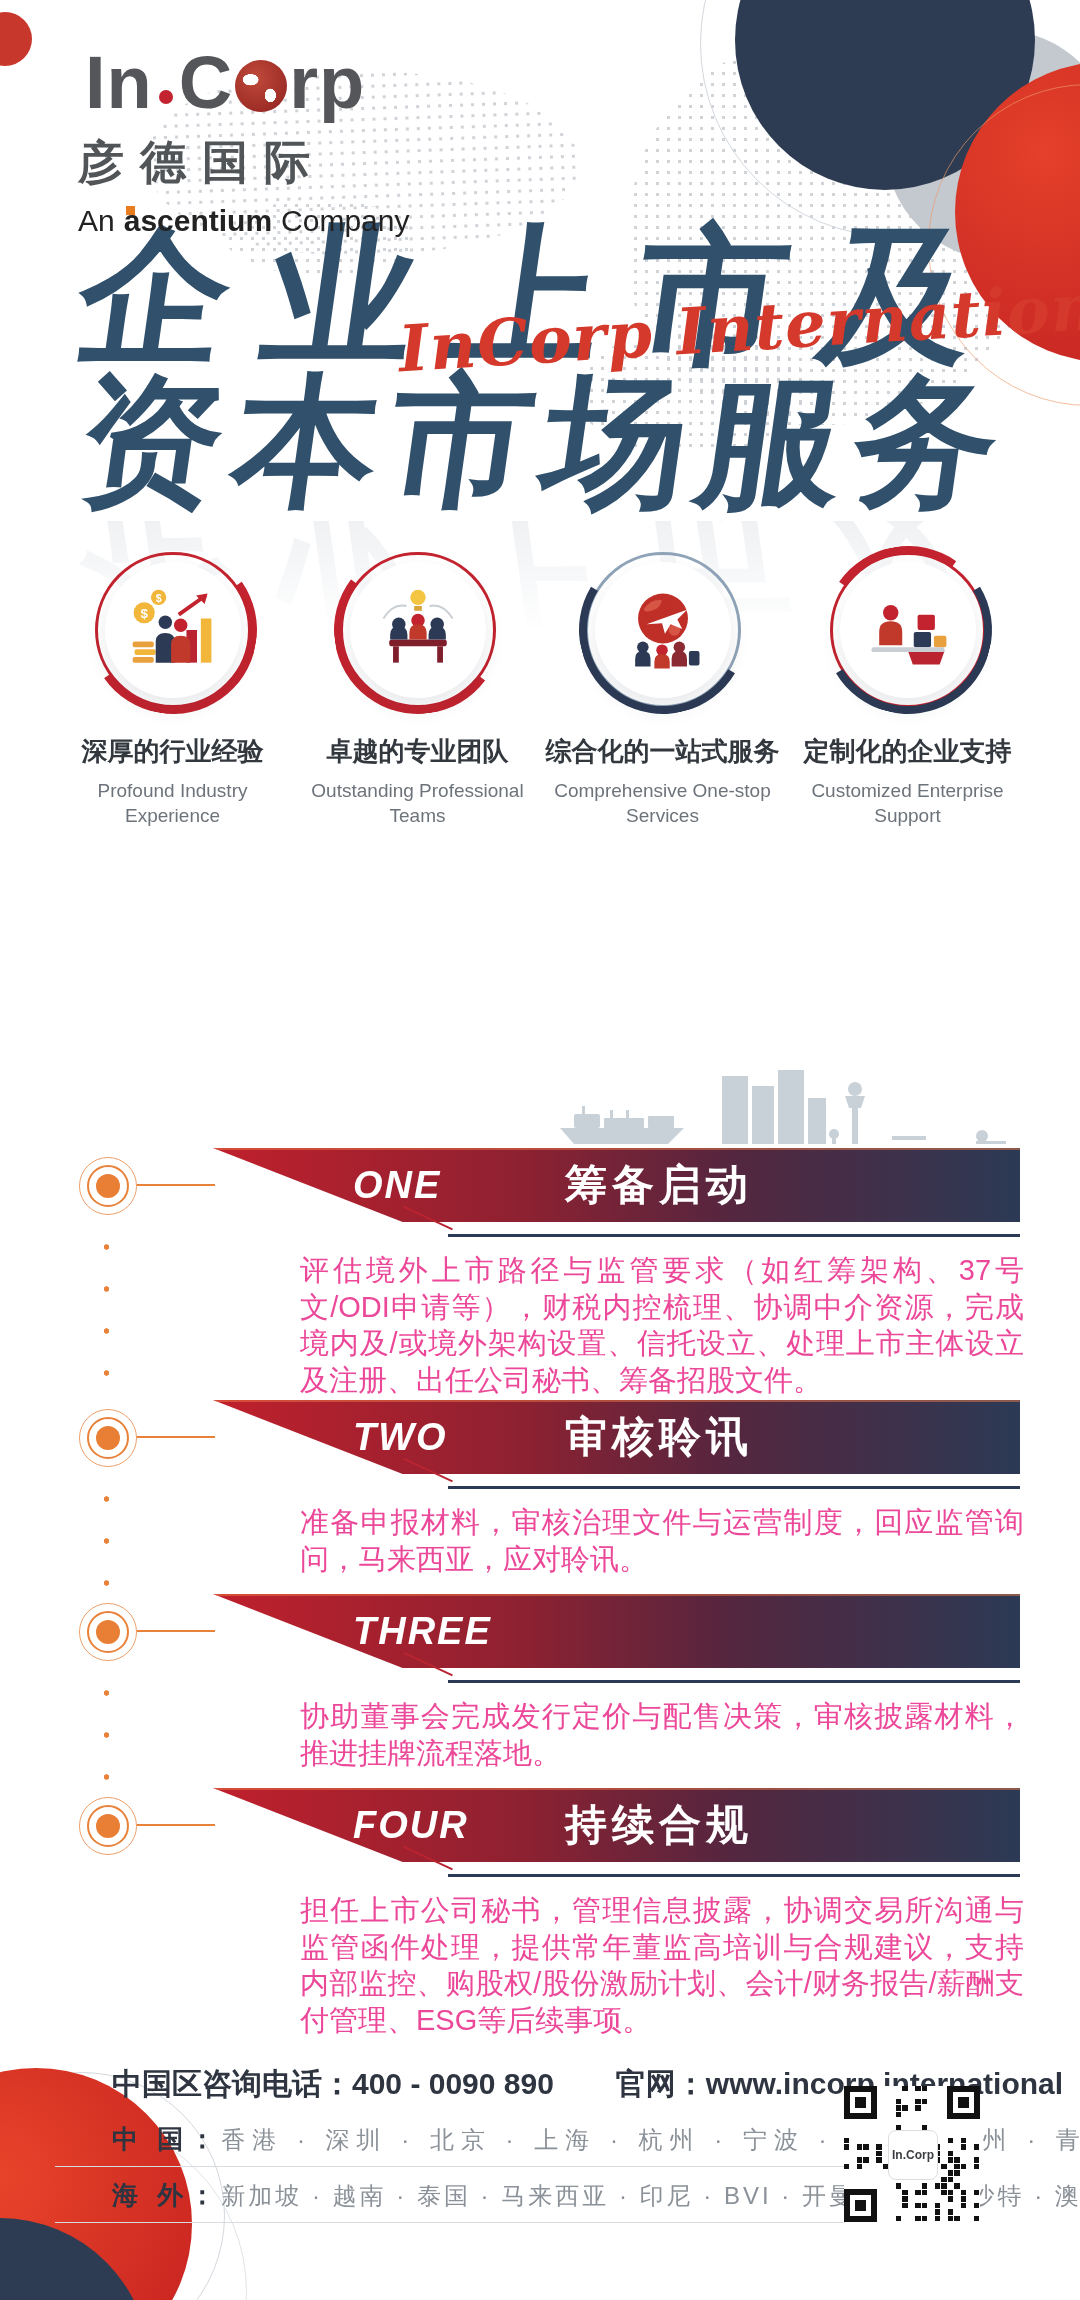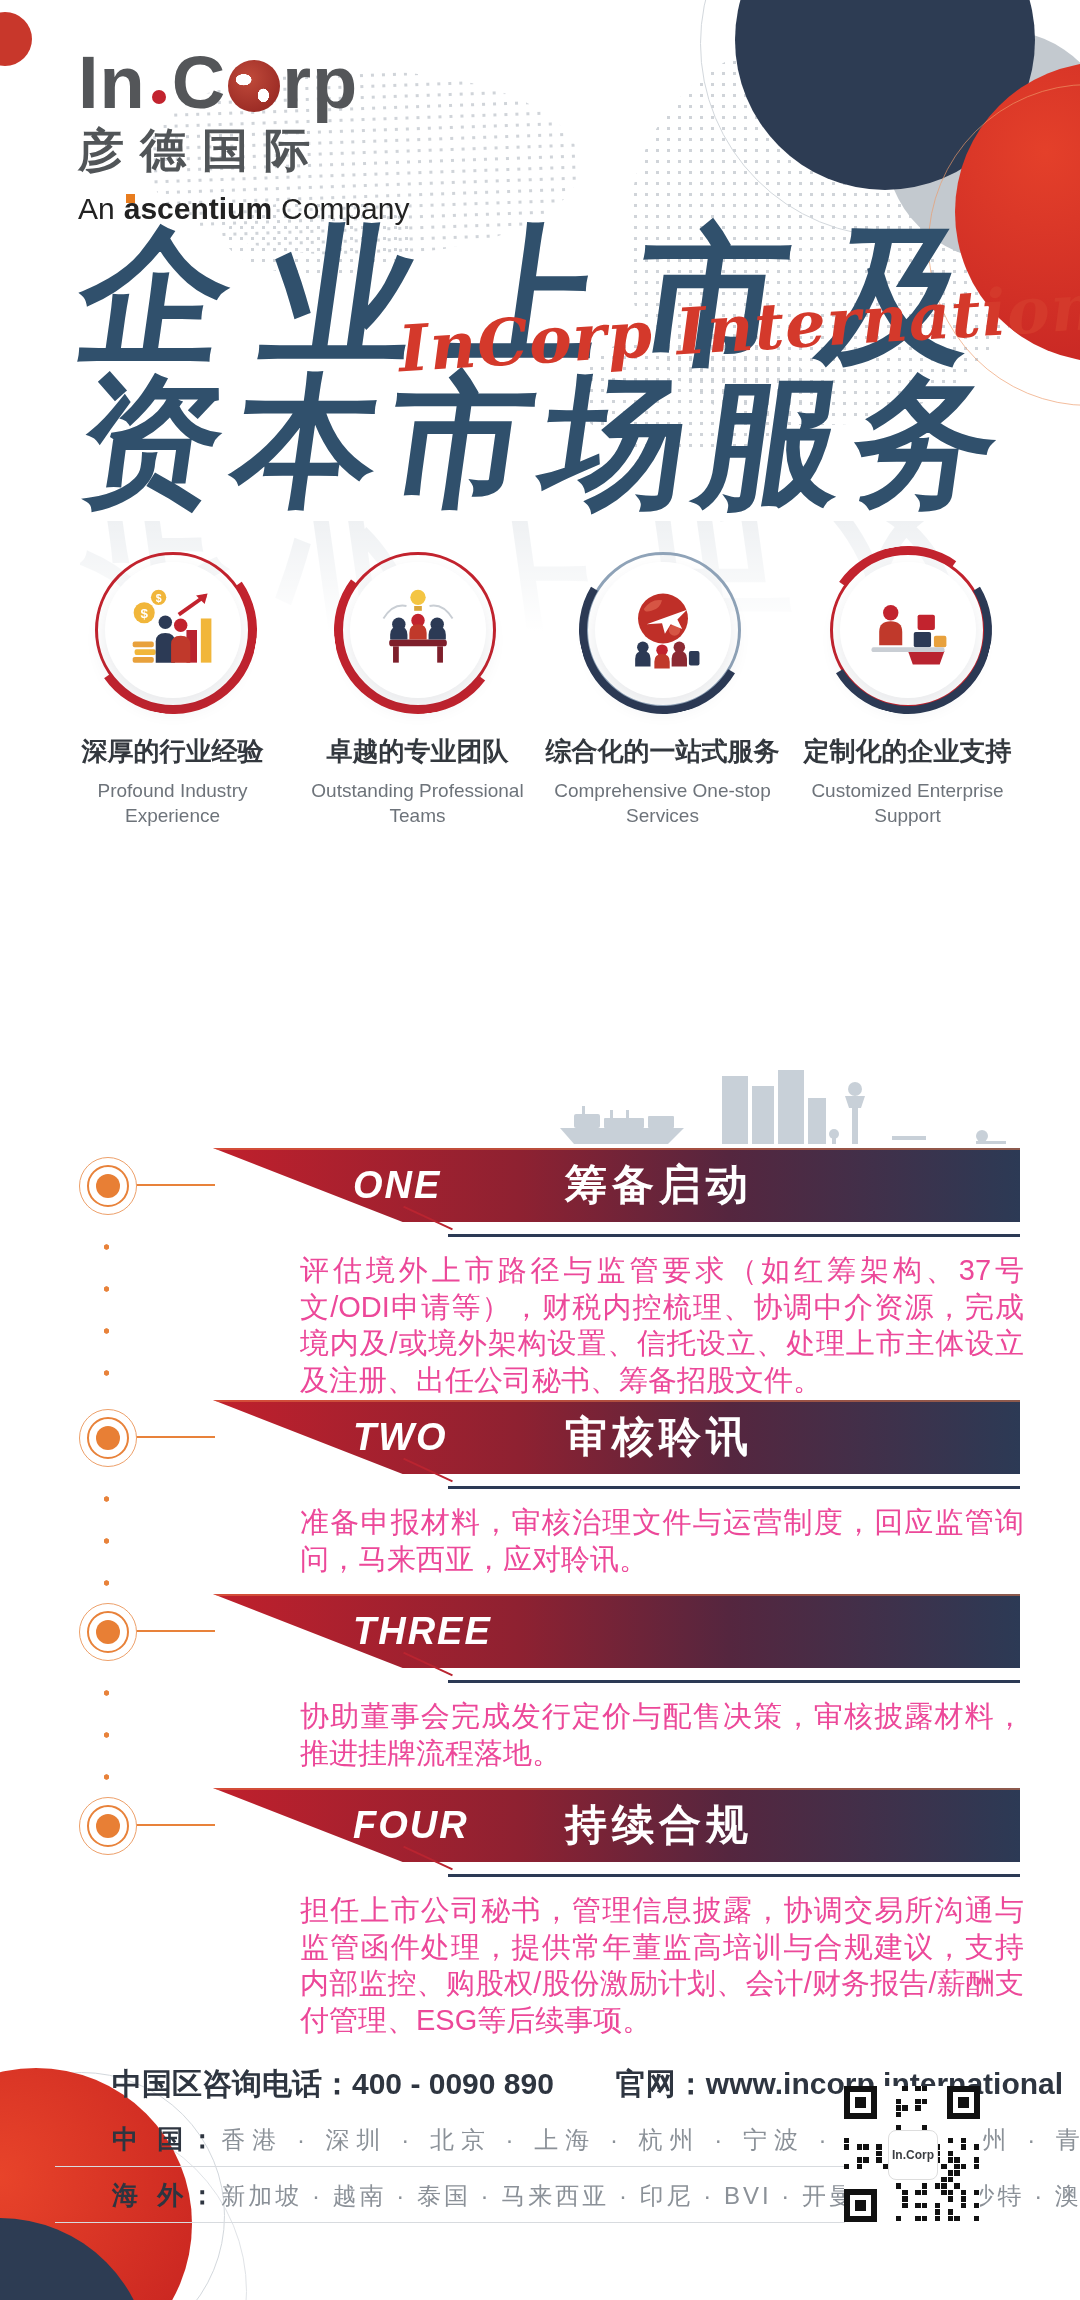--- a/index.html
+++ b/index.html
@@ -23,28 +23,28 @@
   .r-tr1{left:700px;top:-150px;width:385px;height:385px;z-index:1;}
   .r-tr2{left:928px;top:84px;width:320px;height:320px;border-color:rgba(236,154,104,.65);z-index:5;}
   .c-red-tl{left:-22px;top:12px;width:54px;height:54px;background:#c8372b;z-index:3;}
   .c-red-bl{left:-120px;top:2068px;width:312px;height:312px;z-index:1;
             background:radial-gradient(circle at 38% 35%, #e8442a, #c31f1f);}
   .c-navy-bl{left:-150px;top:2218px;width:300px;height:300px;background:#2d3c53;z-index:1;}
   .r-bl1{left:-62px;top:2072px;width:285px;height:285px;z-index:0;}
   .r-bl2{left:-100px;top:2118px;width:345px;height:345px;border-color:#e0e3e7;z-index:0;}
   
   .logo{position:absolute;left:78px;top:46px;z-index:6;}
-  .logo-en{font-size:74px;font-weight:bold;color:#545659;letter-spacing:1px;line-height:1;}
+  .logo-en{font-size:74px;font-weight:bold;color:#545659;letter-spacing:1px;line-height:1;margin-left:7px;}
   .logo-dot{display:inline-block;width:14px;height:14px;border-radius:50%;background:#c2232e;margin:0 6px 4px 6px;}
   .logo-globe{display:inline-block;width:52px;height:52px;border-radius:50%;vertical-align:-4px;margin:0 2px;
       background:
         radial-gradient(14px 10px at 30% 38%, #fff 55%, transparent 58%),
         radial-gradient(10px 12px at 68% 68%, #fff 55%, transparent 58%),
         radial-gradient(circle at 40% 35%, #c04a3a, #8f211e);}
-  .logo-cn{font-size:46px;font-weight:bold;color:#515558;letter-spacing:16px;}
+  .logo-cn{margin-top:12px;font-size:46px;font-weight:bold;color:#515558;letter-spacing:16px;}
   .logo-tag{margin-top:10px;font-size:30px;color:#222;}
   .logo-tag .b{font-weight:bold;position:relative;}
   .logo-tag .b::after{content:"";position:absolute;left:2px;top:2px;width:9px;height:9px;background:#e87c1e;}
   .logo-tag span{margin-right:9px;}
   
   .title-wrap{position:absolute;left:80px;top:218px;width:945px;z-index:5;}
   .t-line{color:#30506c;font-weight:900;transform:skewX(-8deg);line-height:1.04;white-space:nowrap;
           font-family:"Liberation Sans","DejaVu Sans",sans-serif;}
   .t1{font-size:150px;letter-spacing:36px;}
   .t2{font-size:143px;letter-spacing:12px;margin-top:-6px;}

